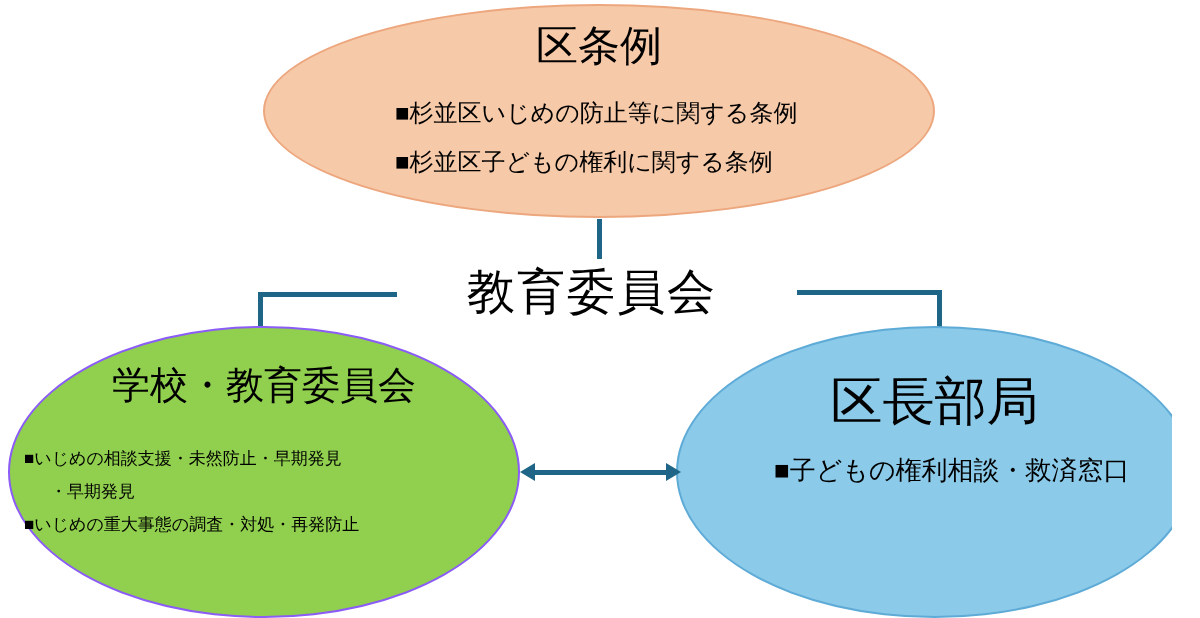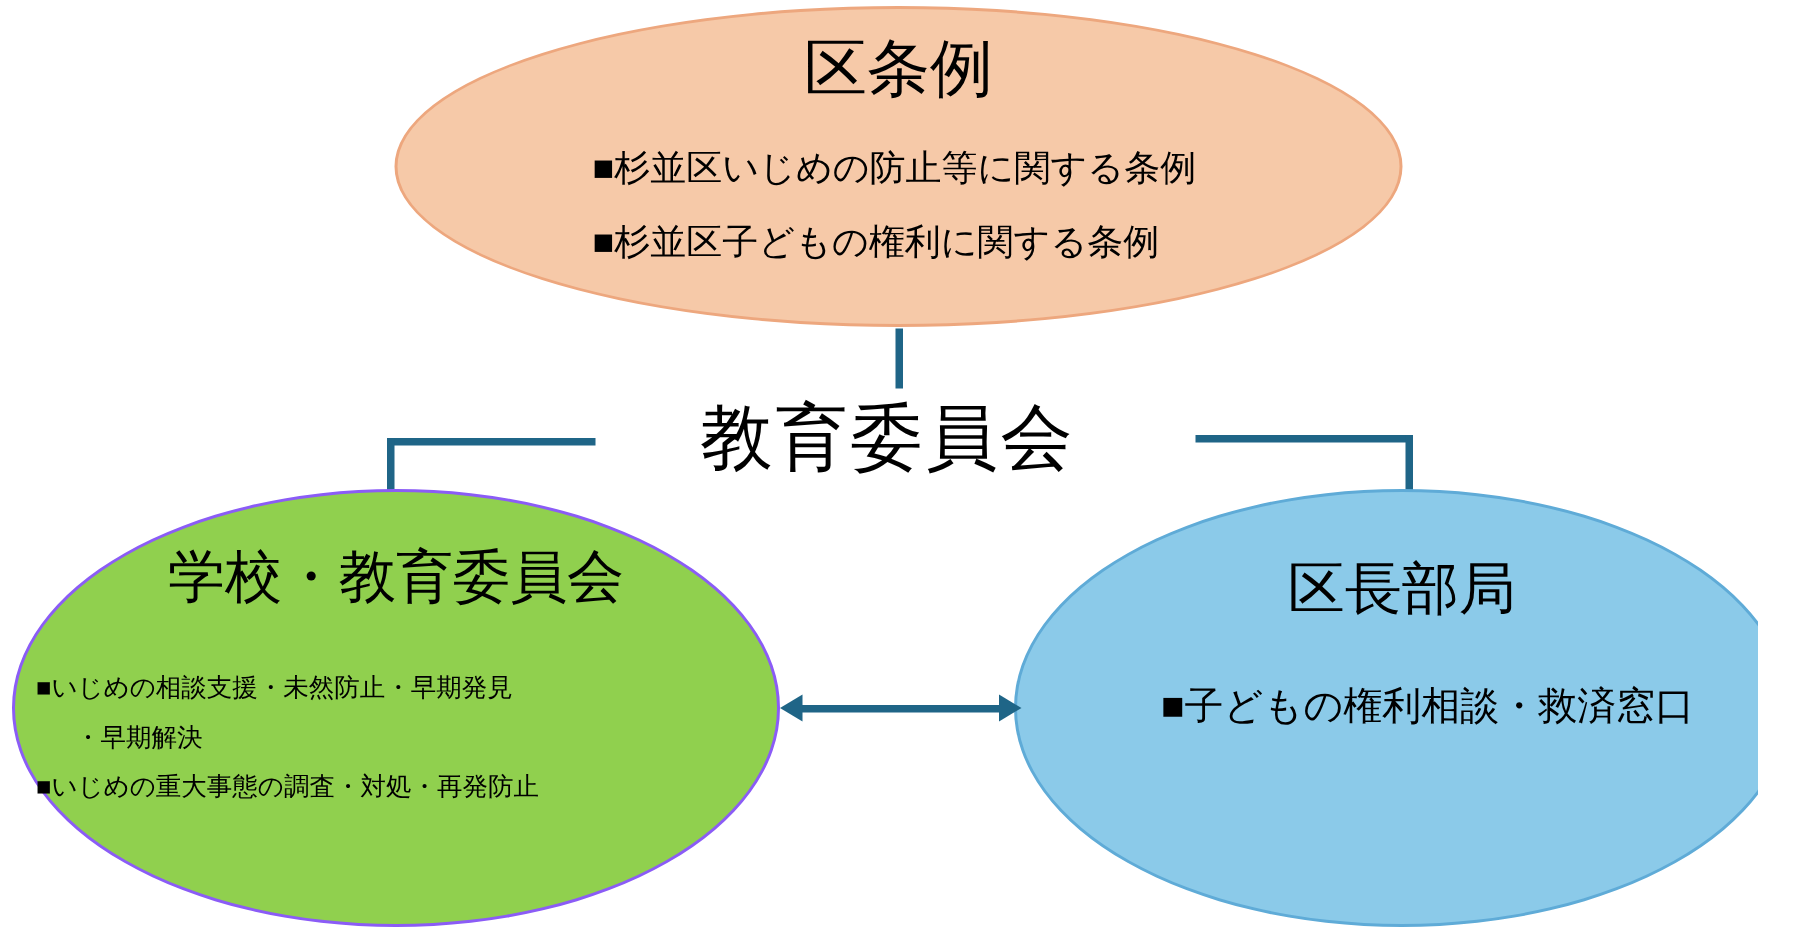--- a/index.html
+++ b/index.html
@@ -39,21 +39,21 @@
     background: #8BCAE9;
     border: 2px solid #5FABD7;
   }
   .etitle {
     text-align: center;
     white-space: nowrap;
     line-height: 1.15;
   }
   .ellipse-top .etitle { font-size: 42px; padding-top: 16px; }
   .ellipse-green .etitle { font-size: 38px; padding-top: 36px; }
-  .ellipse-blue .etitle { font-size: 38px; padding-top: 44px; text-align: center; }
+  .ellipse-blue .etitle { font-size: 52px; padding-top: 44px; text-align: center; }
   .bullets {
     position: absolute;
     white-space: nowrap;
   }
   .bullets-top {
     left: 130px; top: 82px;
     font-size: 24px;
     line-height: 49px;
   }
   .bullets-green {
@@ -115,21 +115,21 @@
   <div class="conn conn-l-h"></div>
   <div class="conn conn-l-v"></div>
 
   <div class="conn conn-r-h"></div>
   <div class="conn conn-r-v"></div>
 
   <div class="ellipse ellipse-green">
     <div class="etitle">学校・教育委員会</div>
     <div class="bullets bullets-green">
       <div>■いじめの相談支援・未然防止・早期発見</div>
-      <div class="cont">・早期解決</div>
+      <div class="cont">・早期発見</div>
       <div>■いじめの重大事態の調査・対処・再発防止</div>
     </div>
   </div>
 
   <div class="ellipse ellipse-blue">
     <div class="etitle">区長部局</div>
     <div class="bullets bullets-blue">
       <div>■子どもの権利相談・救済窓口</div>
     </div>
   </div>

